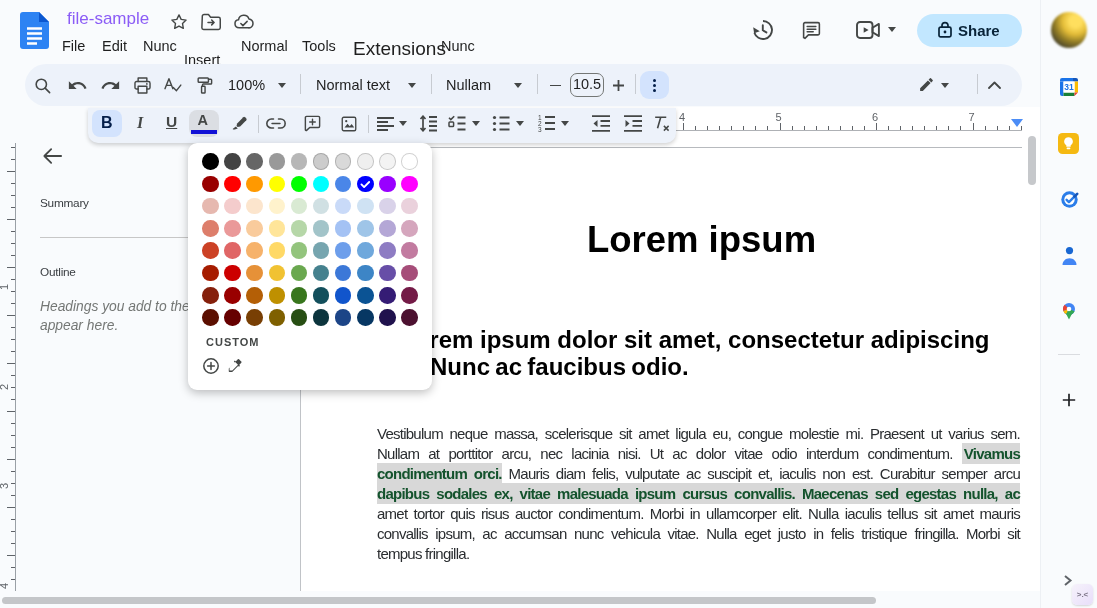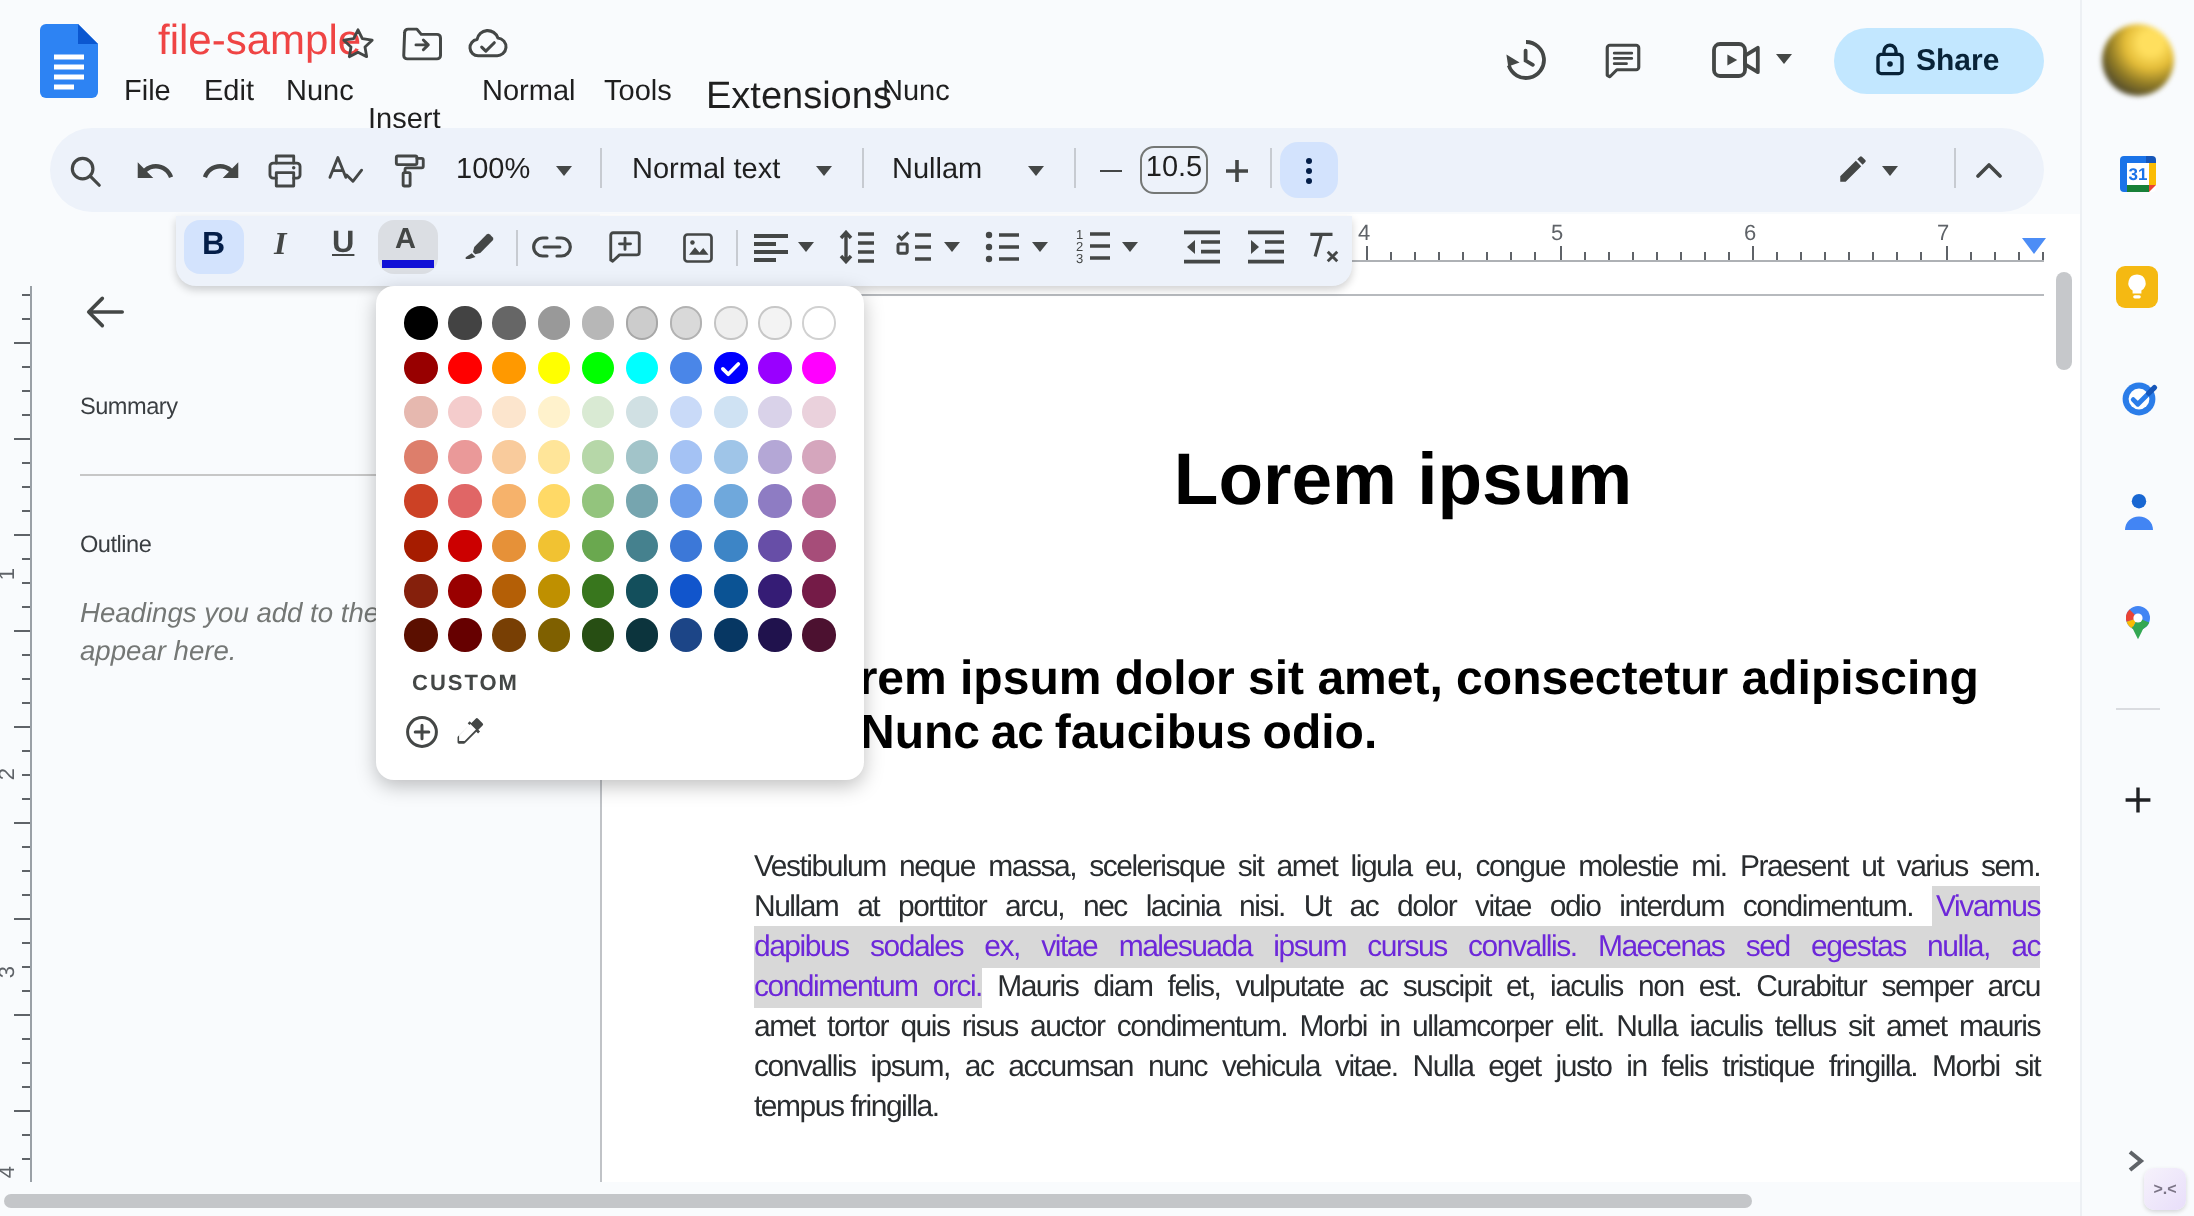--- a/index.html
+++ b/index.html
@@ -111,48 +111,48 @@
 <div class="abs" style="left:40px;top:264.5px;font-size:11.8px;font-weight:400;color:#3a3e42;letter-spacing:-0.25px">Outline</div>
 <div class="abs" style="left:40px;top:297px;font-size:13.8px;font-style:italic;color:#747775;line-height:19px;white-space:nowrap">Headings you add to the document will<br>appear here.</div>
 
 <div class="abs" style="left:380px;top:218px;width:643px;text-align:center;font-size:36.5px;font-weight:700;color:#000;line-height:43px" id="title">Lorem ipsum</div>
 <div class="abs" style="left:400px;top:326px;font-size:24px;font-weight:700;color:#000;line-height:28px;white-space:nowrap" id="h2a">Lorem ipsum dolor sit amet, consectetur adipiscing</div>
 <div class="abs" style="left:383.4px;top:353px;font-size:24px;font-weight:700;color:#000;line-height:28px;white-space:nowrap;word-spacing:-1.37px" id="h2b">elit. Nunc ac faucibus odio.</div>
 
 <div class="abs" id="para" style="left:377px;top:424px;width:643px;font-size:15px;letter-spacing:-0.75px;color:#2a2d30;line-height:20px">
 <div class="jl">Vestibulum neque massa, scelerisque sit amet ligula eu, congue molestie mi. Praesent ut varius sem.</div>
 <div class="jl">Nullam at porttitor arcu, nec lacinia nisi. Ut ac dolor vitae odio interdum condimentum. <span class="sel selpad"><b class="bb">Vivamus</b></span></div>
+<div class="jl t4"><span class="sel"><b class="bb">condimentum orci.</b></span> Mauris diam felis, vulputate ac suscipit et, iaculis non est. Curabitur semper arcu</div>
 <div class="jl"><span class="sel"><b class="bb">dapibus sodales ex, vitae malesuada ipsum cursus convallis. Maecenas sed egestas nulla, ac</b></span></div>
-<div class="jl t4"><span class="sel"><b class="bb">condimentum orci.</b></span> Mauris diam felis, vulputate ac suscipit et, iaculis non est. Curabitur semper arcu</div>
 <div class="jl">amet tortor quis risus auctor condimentum. Morbi in ullamcorper elit. Nulla iaculis tellus sit amet mauris</div>
 <div class="jl">convallis ipsum, ac accumsan nunc vehicula vitae. Nulla eget justo in felis tristique fringilla. Morbi sit</div>
 <div>tempus fringilla.</div>
 </div>
 <style>
 .jl{text-align:justify;text-align-last:justify;width:643px}
 .t4{word-spacing:0}
 .sel{background:#d8d8d8;padding:2.2px 0}
 .selpad{padding-left:2px}
-.bb{color:#6d28d9;font-weight:400}
+.bb{color:#14532d;font-weight:700}
 </style>
 
 <div class="abs" style="left:1028px;top:136px;width:8px;height:49px;background:#c6c8cb;border-radius:4px"></div>
 <div class="abs" style="left:0px;top:591px;width:1040px;height:17px;background:#f9fbfd"></div>
 <div class="abs" style="left:2px;top:597px;width:874px;height:7px;background:#c4c6c9;border-radius:4px"></div>
 
 <div class="abs" style="left:0;top:0;width:1097px;height:64px;background:#f9fbfd"></div>
 
 <svg class="abs" style="left:20px;top:12px" width="29" height="38" viewBox="0 0 29 38">
 <path d="M3 0 h16 l10 10 v24 a3 3 0 0 1 -3 3 H3 a3 3 0 0 1 -3 -3 V3 a3 3 0 0 1 3 -3 z" fill="#2d83f3"></path>
 <path d="M19 0 l10 10 h-10 z" fill="#0b57d0"></path>
 <g stroke="#fff" stroke-width="2.6">
       <path d="M7 16.5h15M7 21.5h15M7 26.5h15M7 31.5h10"></path>
     </g>
 </svg>
-<div class="abs" style="left:79px;top:9px;font-size:21px;color:#ef4444">file-sample</div>
+<div class="abs" style="left:67px;top:9px;font-size:17px;color:#8b5cf6">file-sample</div>
 
 <svg class="abs ic" style="left:169px;top:12px" width="20" height="20" viewBox="0 0 24 24">
     <path d="M12 3.5l2.6 5.3 5.9.9-4.3 4.1 1 5.8-5.2-2.7-5.2 2.7 1-5.8-4.3-4.1 5.9-.9z" stroke-width="1.7"></path>
   </svg>
 
 <svg class="abs ic" style="left:201px;top:13px" width="21" height="18" viewBox="0 0 24 20">
     <path d="M1.5 3.5 a2 2 0 0 1 2-2 h5l2.5 3h9 a2 2 0 0 1 2 2v10 a2 2 0 0 1 -2 2h-17 a2 2 0 0 1 -2-2z" stroke-width="1.7"></path>
     <path d="M8 10.5h7m-2.8-2.8 2.8 2.8-2.8 2.8" stroke-width="1.7"></path>
   </svg>
 

